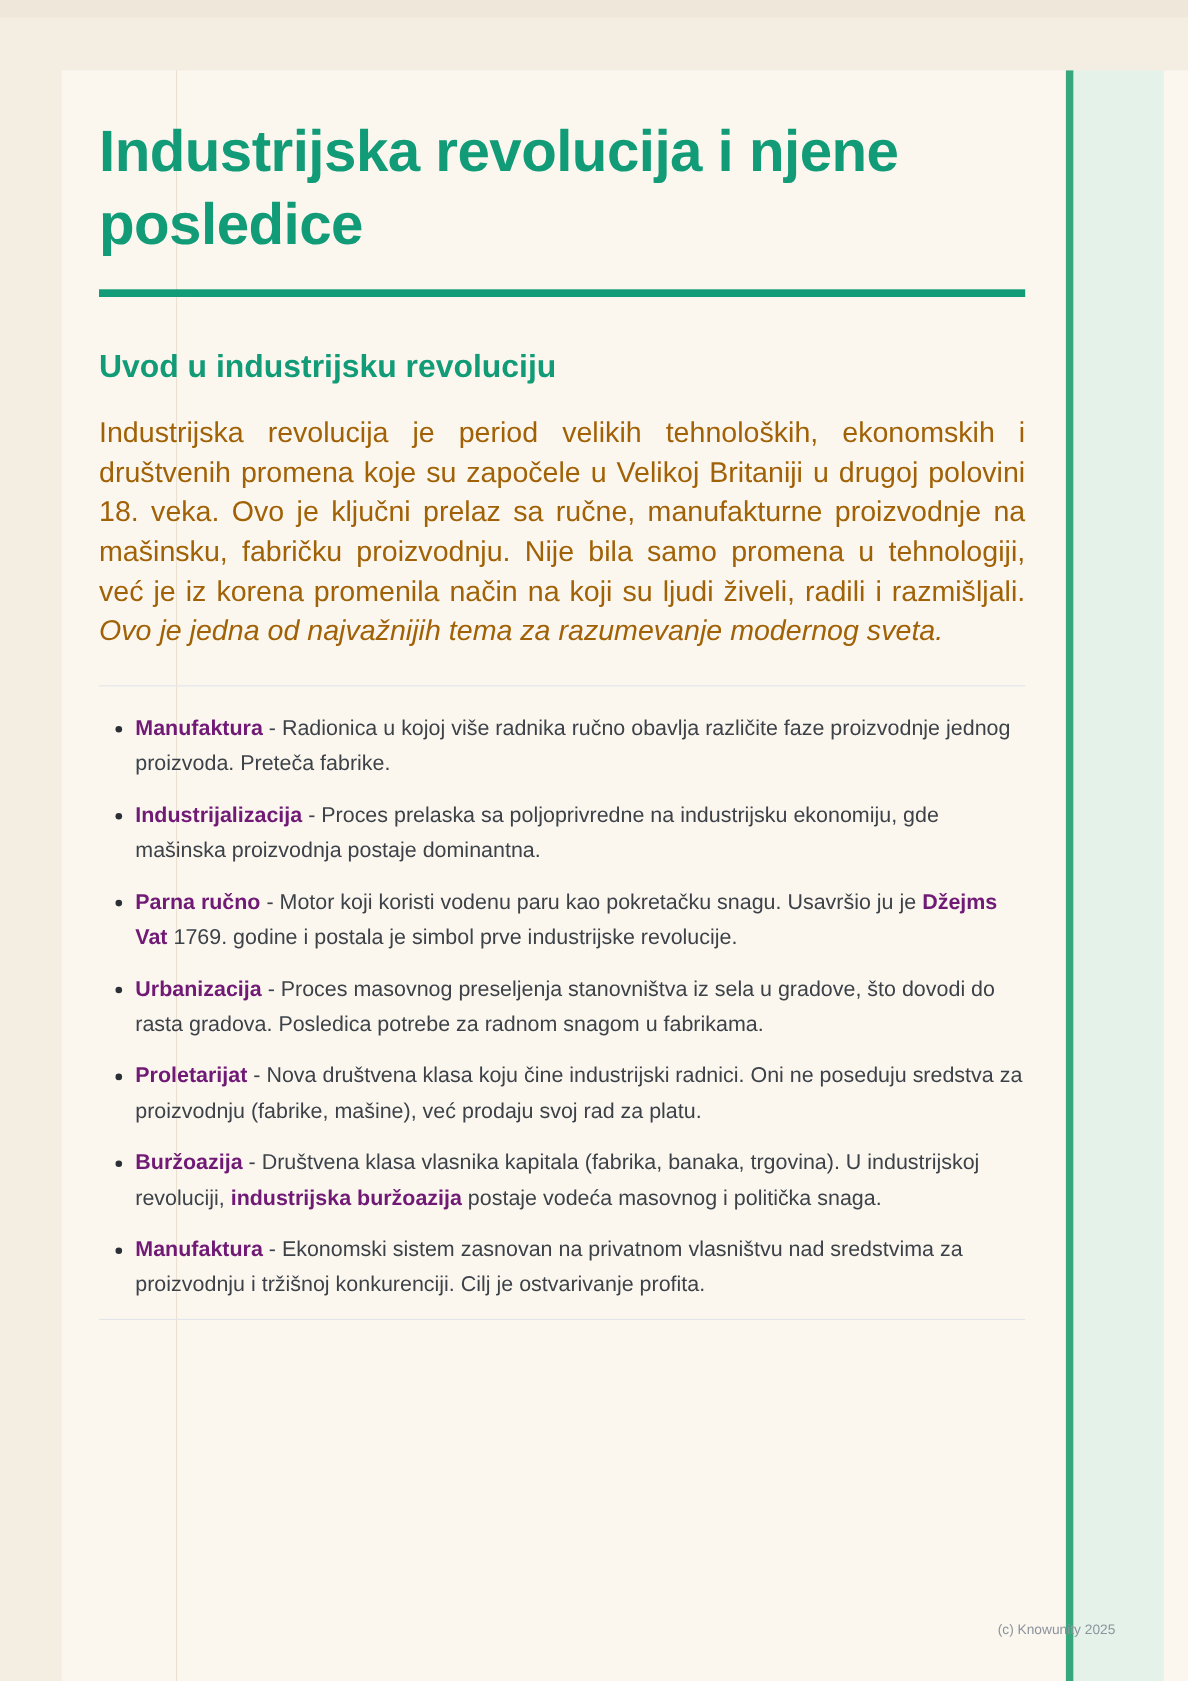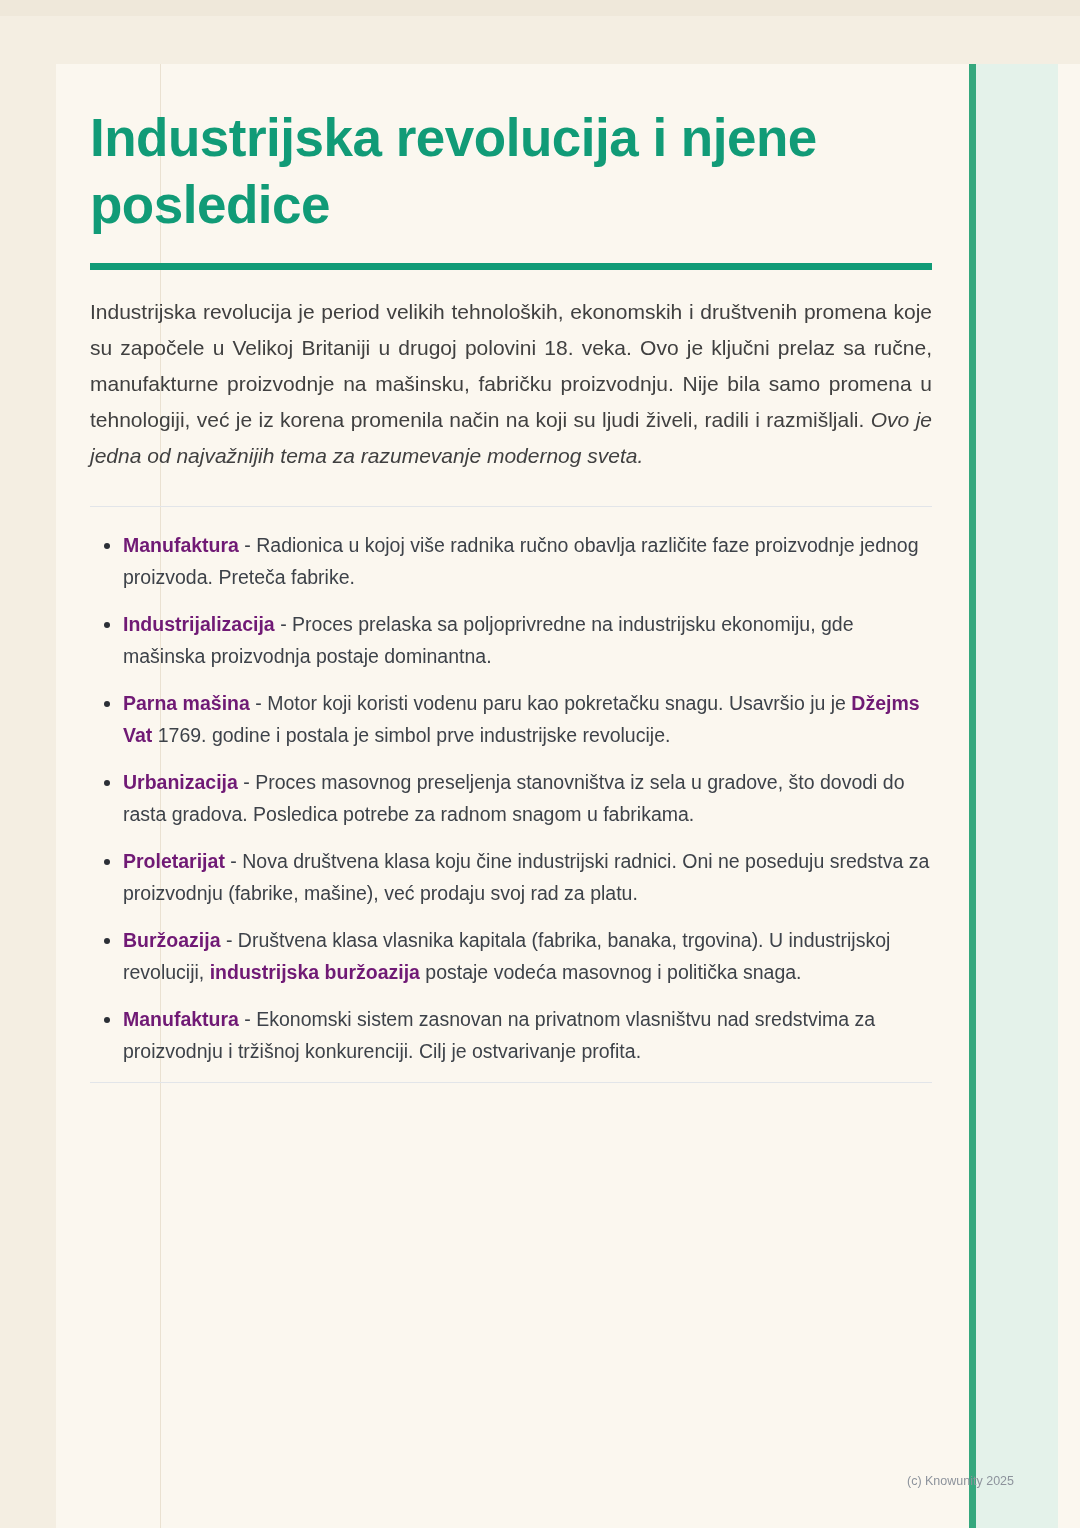--- a/index.html
+++ b/index.html
@@ -42,21 +42,21 @@
   }
 
   .section-heading {
     font-size:29px; font-weight:700; color:#119b77;
   }
   .h2-intro { margin-top:48px; }
   .h2-terms { margin-top:44px; }
 
   .intro-paragraph {
     margin-top:24px;
-    font-size:21px; line-height:36px; color:#404040;
+    font-size:26px; line-height:36px; color:#a16207;
     text-align:justify;
   }
 
   .divider {
     height:1px; background:#e2e5e9; border:none;
   }
   .divider-1 { margin-top:32px; }
   .divider-2 { margin-top:10px; }
 
   .terms-list {
@@ -85,30 +85,31 @@
   <div class="page-bg"></div>
   <div class="margin-line"></div>
   <div class="accent-bar-right"></div>
   <div class="mint-strip"></div>
 
   <div class="content">
 
     <h1 class="page-title">Industrijska revolucija i njene posledice</h1>
     <div class="title-rule"></div>
 
+    <h2 class="section-heading h2-intro">Uvod u industrijsku revoluciju</h2>
 
     <p class="intro-paragraph"><span>Industrijska revolucija je period velikih tehnoloških, ekonomskih i društvenih promena koje su započele u Velikoj Britaniji u drugoj polovini 18. veka. Ovo je ključni prelaz sa ručne, manufakturne proizvodnje na mašinsku, fabričku proizvodnju. Nije bila samo promena u tehnologiji, već je iz korena promenila način na koji su ljudi živeli, radili i razmišljali. </span><span class="it">Ovo je jedna od najvažnijih tema za razumevanje modernog sveta.</span></p>
 
     <hr class="divider divider-1">
 
 
     <ul class="terms-list">
       <li><span class="b">Manufaktura</span><span> - Radionica u kojoj više radnika ručno obavlja različite faze proizvodnje jednog proizvoda. Preteča fabrike.</span></li>
       <li><span class="b">Industrijalizacija</span><span> - Proces prelaska sa poljoprivredne na industrijsku ekonomiju, gde mašinska proizvodnja postaje dominantna.</span></li>
-      <li><span class="b">Parna mašina</span><span> - Motor koji koristi vodenu paru kao pokretačku snagu. Usavršio ju je </span><span class="b">Džejms Vat</span><span> 1769. godine i postala je simbol prve industrijske revolucije.</span></li>
+      <li><span class="b">Parna ručno</span><span> - Motor koji koristi vodenu paru kao pokretačku snagu. Usavršio ju je </span><span class="b">Džejms Vat</span><span> 1769. godine i postala je simbol prve industrijske revolucije.</span></li>
       <li><span class="b">Urbanizacija</span><span> - Proces masovnog preseljenja stanovništva iz sela u gradove, što dovodi do rasta gradova. Posledica potrebe za radnom snagom u fabrikama.</span></li>
       <li><span class="b">Proletarijat</span><span> - Nova društvena klasa koju čine industrijski radnici. Oni ne poseduju sredstva za proizvodnju (fabrike, mašine), već prodaju svoj rad za platu.</span></li>
       <li><span class="b">Buržoazija</span><span> - Društvena klasa vlasnika kapitala (fabrika, banaka, trgovina). U industrijskoj revoluciji, </span><span class="b">industrijska buržoazija</span><span> postaje vodeća masovnog i politička snaga.</span></li>
       <li><span class="b">Manufaktura</span><span> - Ekonomski sistem zasnovan na privatnom vlasništvu nad sredstvima za proizvodnju i tržišnoj konkurenciji. Cilj je ostvarivanje profita.</span></li>
     </ul>
 
     <hr class="divider divider-2">
 
   </div>
 

